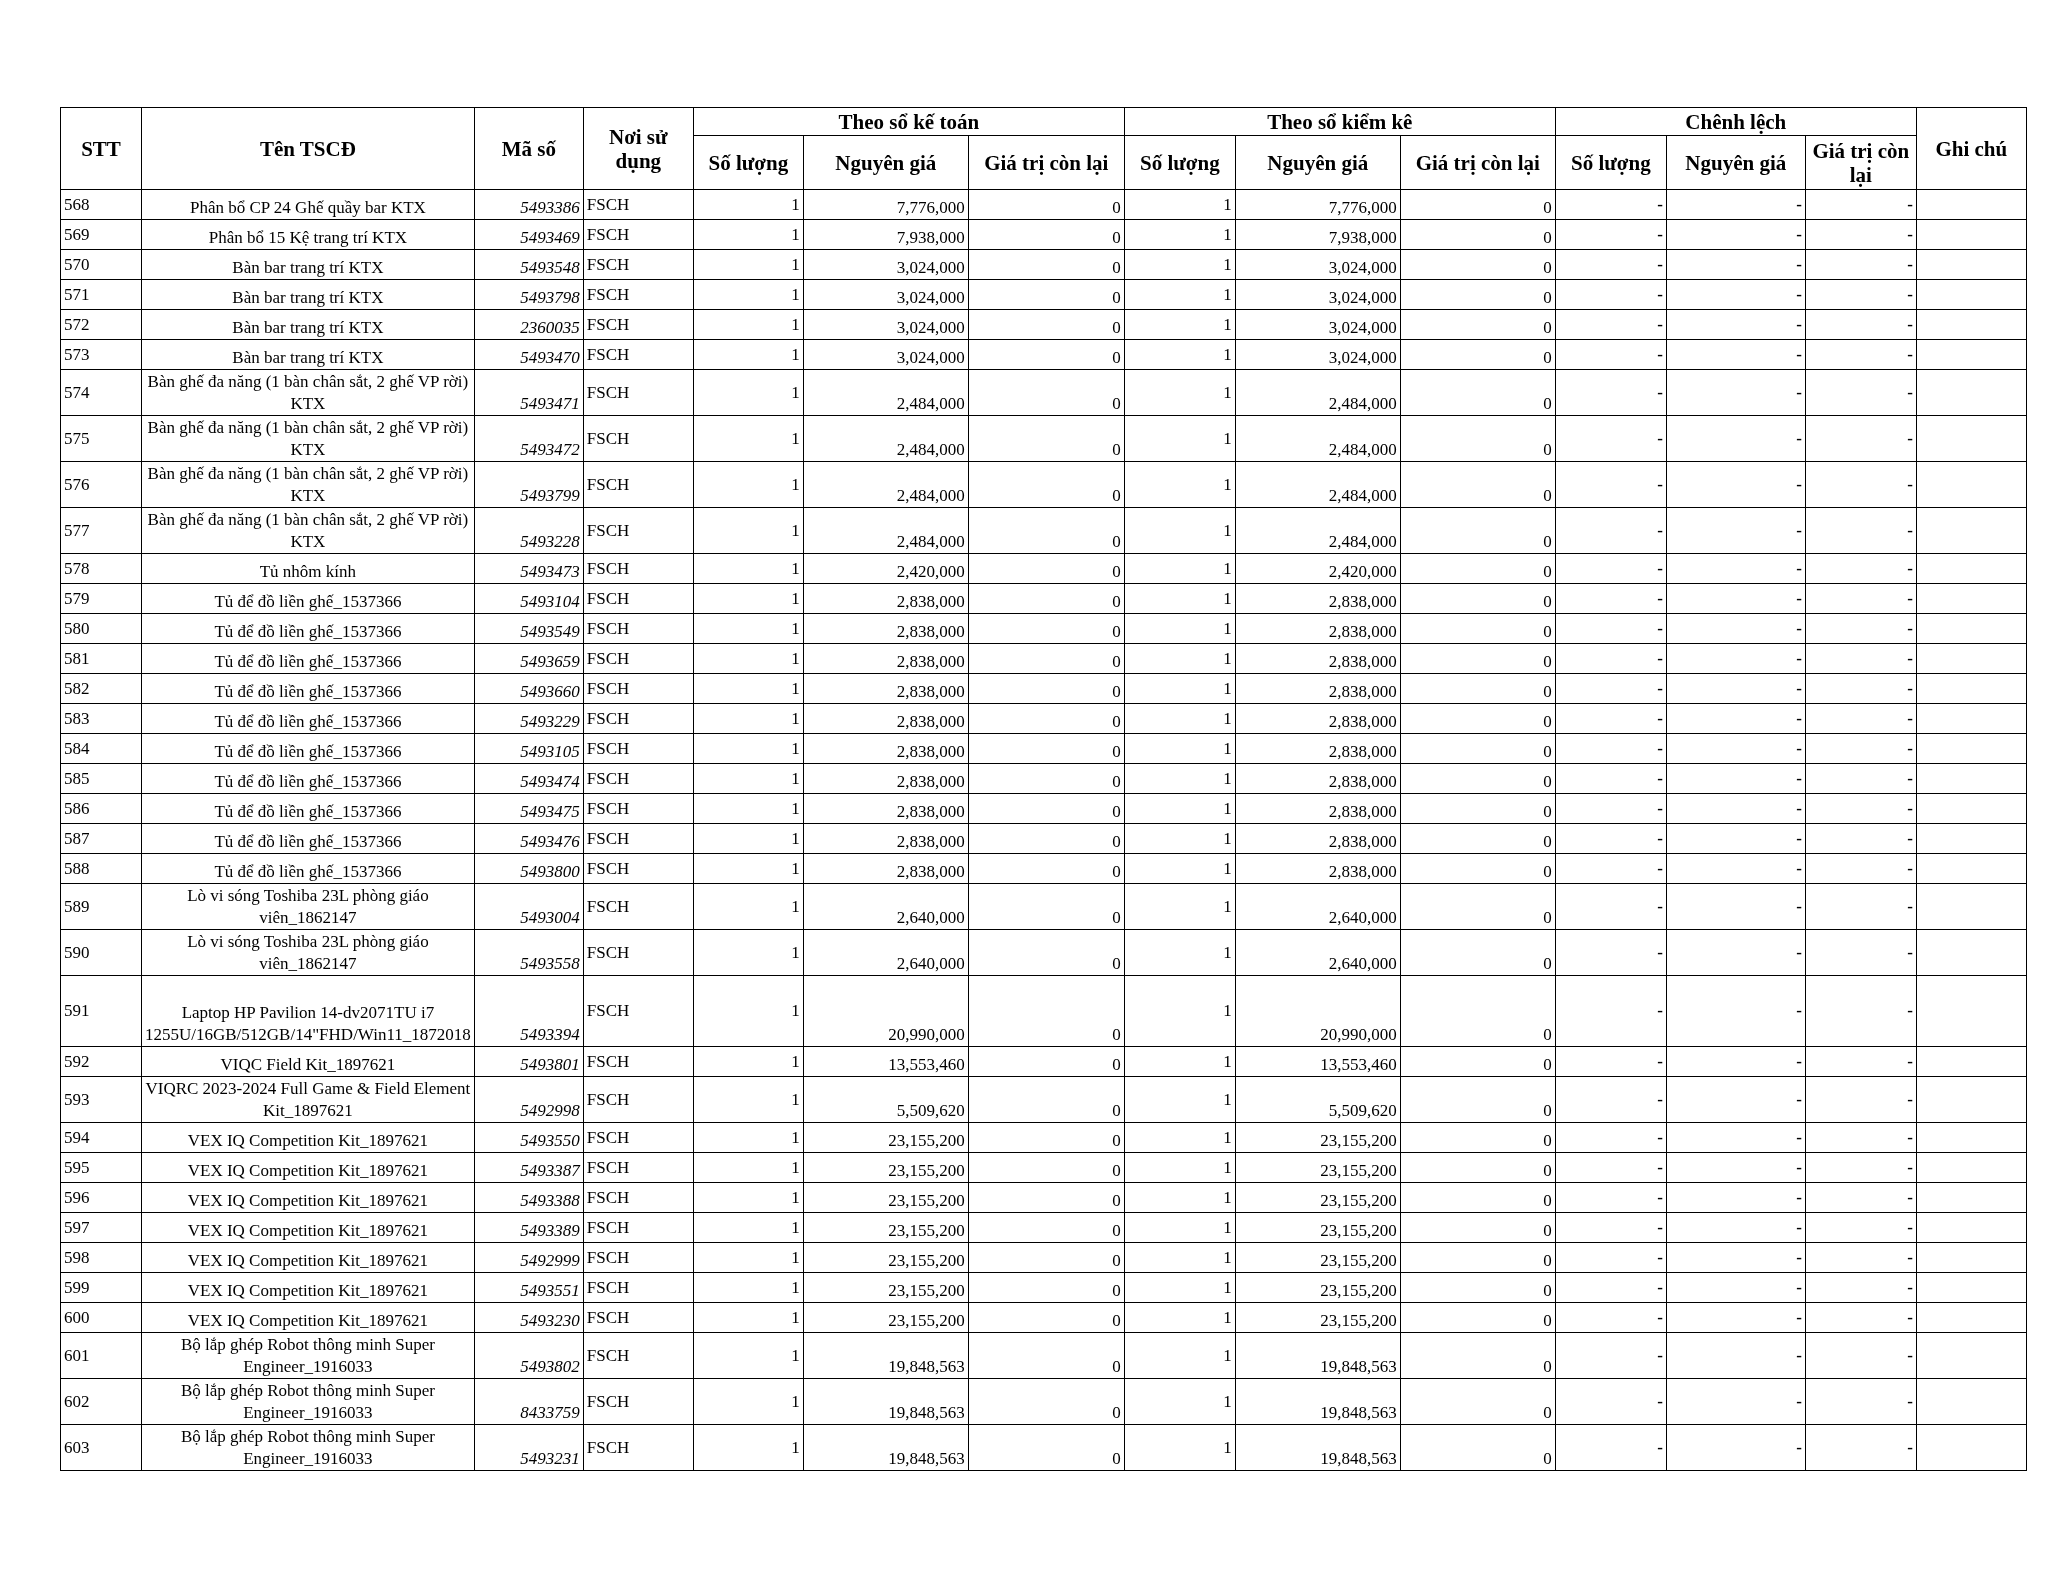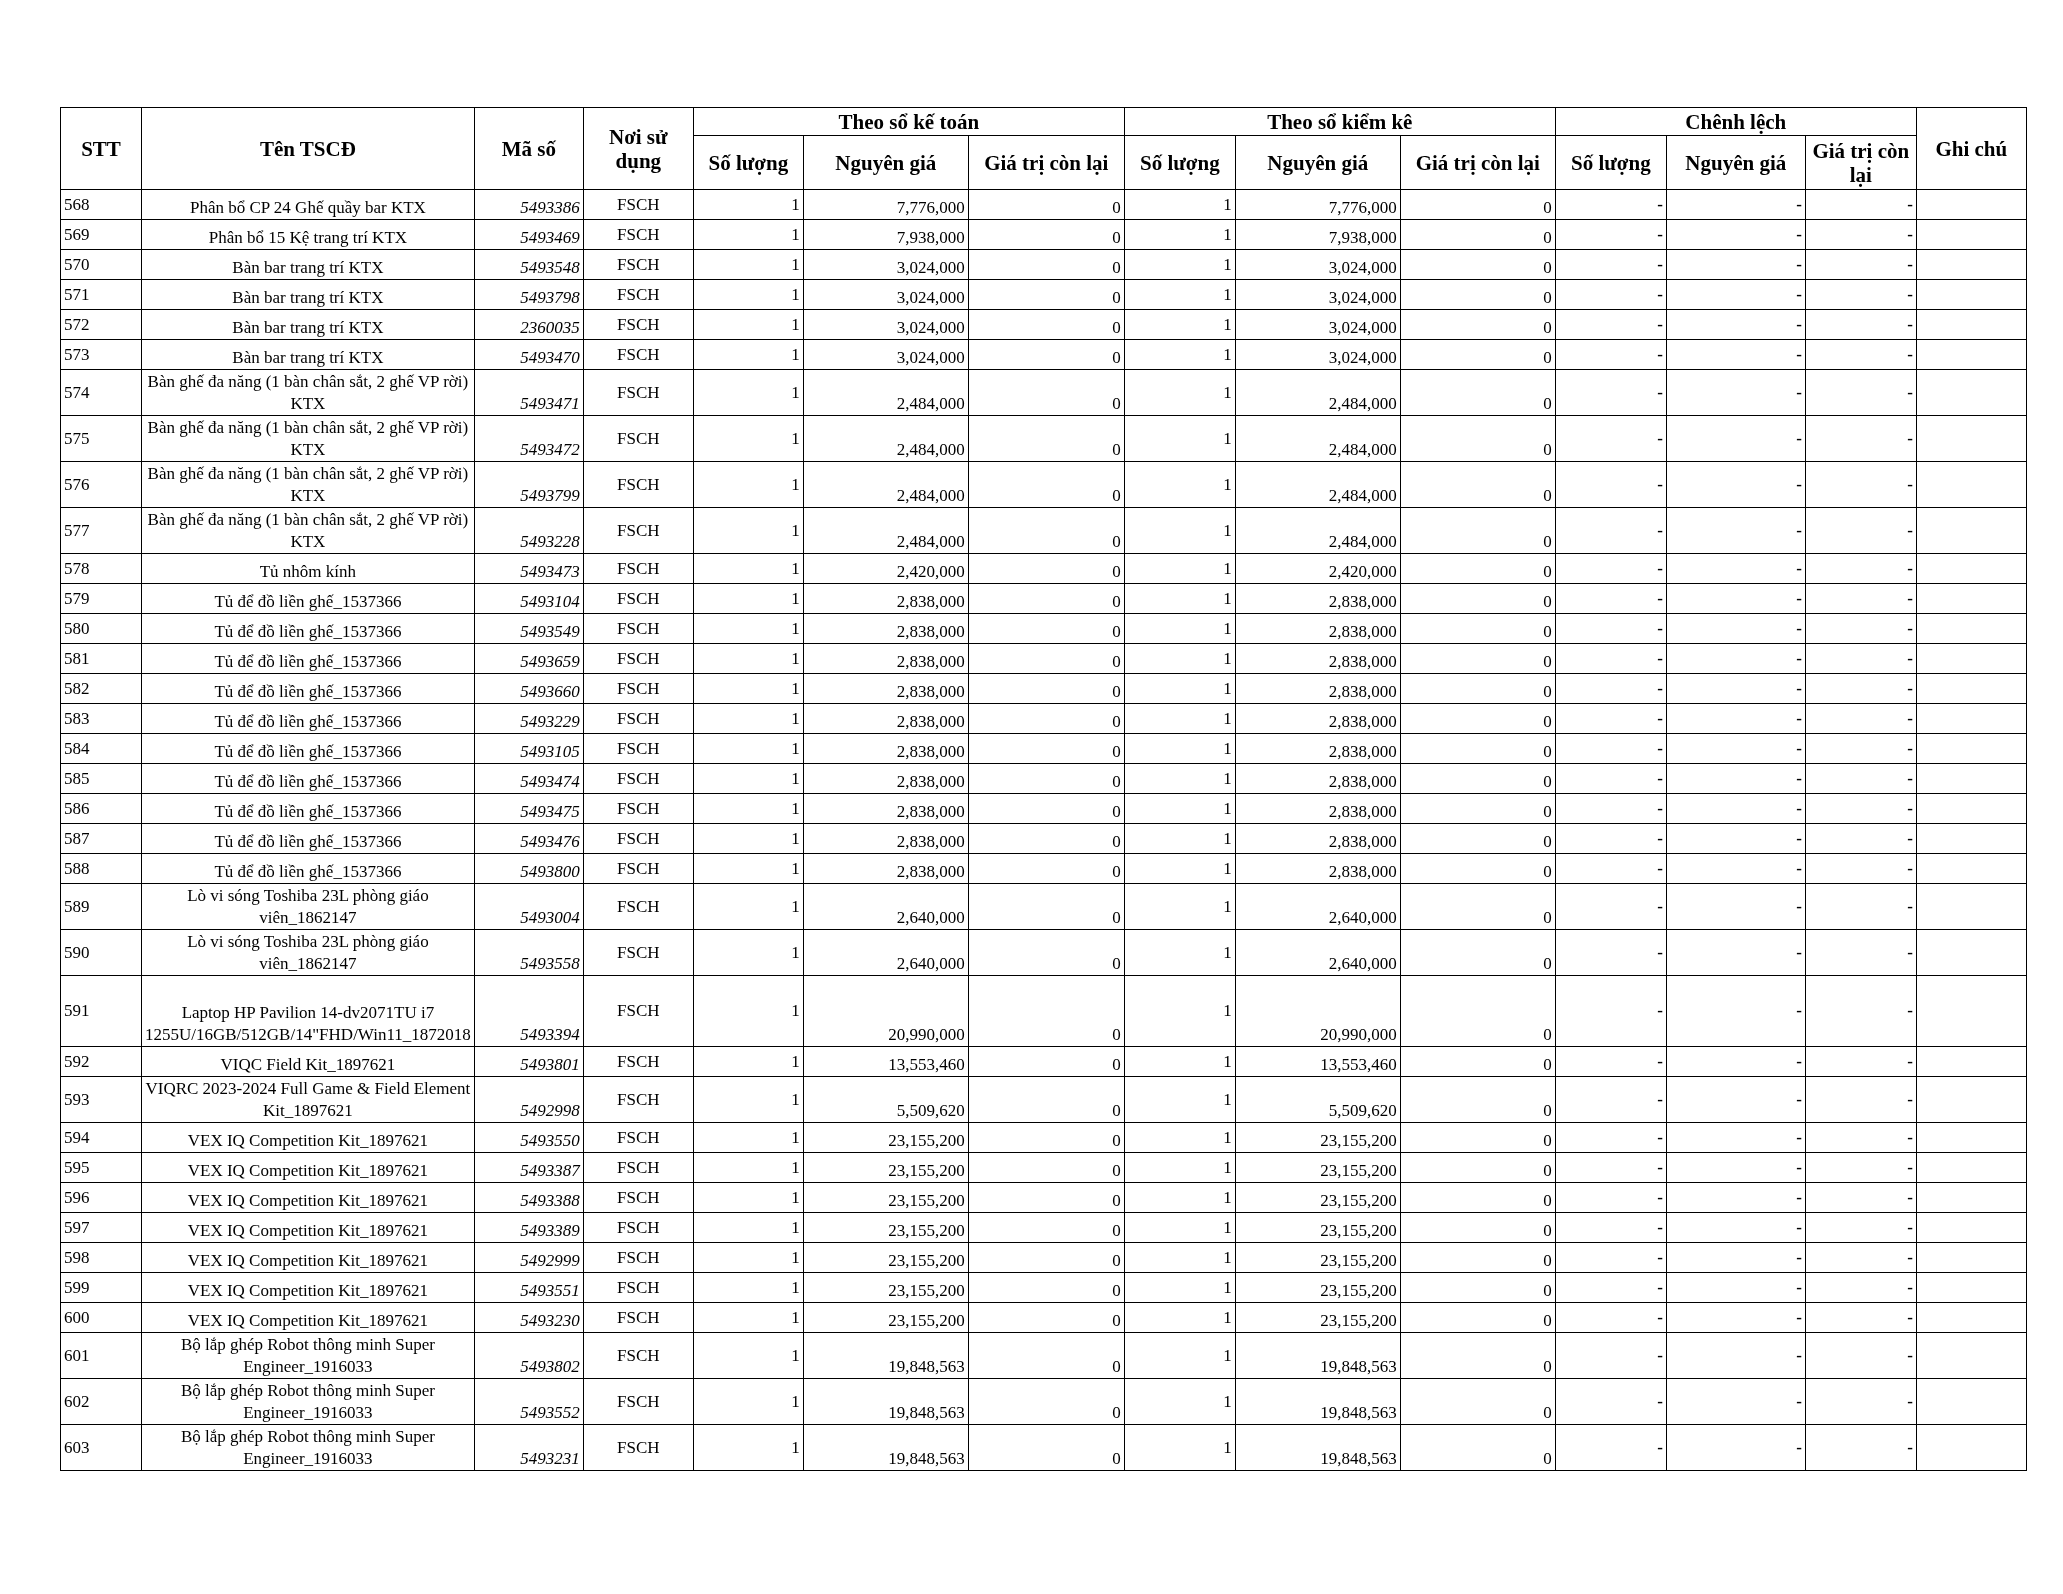--- a/index.html
+++ b/index.html
@@ -10,21 +10,21 @@
   #sheet th { font-weight: bold; font-size: 21px; text-align: center; vertical-align: middle; line-height: 24px; }
   #sheet tr.h1 th { height: 27px; }
   #sheet tr.h2 th { height: 53px; }
   #sheet td { font-size: 17px; line-height: 22px; }
   tr.r1 td { height: 29px; }
   tr.r2 td { height: 45px; }
   tr.r3 td { height: 70px; }
   td.stt { font-size: 25px; text-align: left; vertical-align: middle; padding: 0; }
   td.name { text-align: center; vertical-align: bottom; padding-left: 2px; white-space: normal; }
   td.code { text-align: right; vertical-align: bottom; padding-right: 1px; font-style: italic; }
-  td.place { text-align: center; vertical-align: middle; font-size: 16px; margin-left: 33px; }
+  td.place { vertical-align: middle; font-size: 16px; margin-left: 33px; }
   td.qty { text-align: right; vertical-align: middle; padding-right: 1px; }
   td.num { text-align: right; vertical-align: bottom; padding-right: 1px; }
   td.diff { text-align: right; vertical-align: middle; padding-right: 16px; font-weight: bold; }
   td.note { }
   tr.last td.place { border-bottom: none; border-left-color: #000; }
   col.c-stt { width: 81px; } col.c-name { width: 320px; } col.c-code { width: 109px; }
   col.c-place { width: 110px; } col.c-sl { width: 110px; } col.c-ng { width: 165px; }
   col.c-gt { width: 156px; } col.c-sl2 { width: 111px; } col.c-ng2 { width: 165px; }
   col.c-gt2 { width: 155px; } col.c-sl3 { width: 111px; } col.c-ng3 { width: 139px; }
   col.c-gt3 { width: 111px; } col.c-gc { width: 110px; }
@@ -648,21 +648,21 @@
     <td class="num">0</td>
     <td class="diff">-</td>
     <td class="diff">-</td>
     <td class="diff">-</td>
     <td class="note"></td>
   </tr>
 
   <tr class="r2">
     <td class="stt">602</td>
     <td class="name">Bộ lắp ghép Robot thông minh Super Engineer_1916033</td>
-    <td class="code">5493552</td>
+    <td class="code">8433759</td>
     <td class="place">FSCH</td>
     <td class="qty" style="vertical-align: middle;">1</td>
     <td class="num">19,848,563</td>
     <td class="num">0</td>
     <td class="qty" style="vertical-align: middle;">1</td>
     <td class="num">19,848,563</td>
     <td class="num">0</td>
     <td class="diff">-</td>
     <td class="diff">-</td>
     <td class="diff">-</td>

